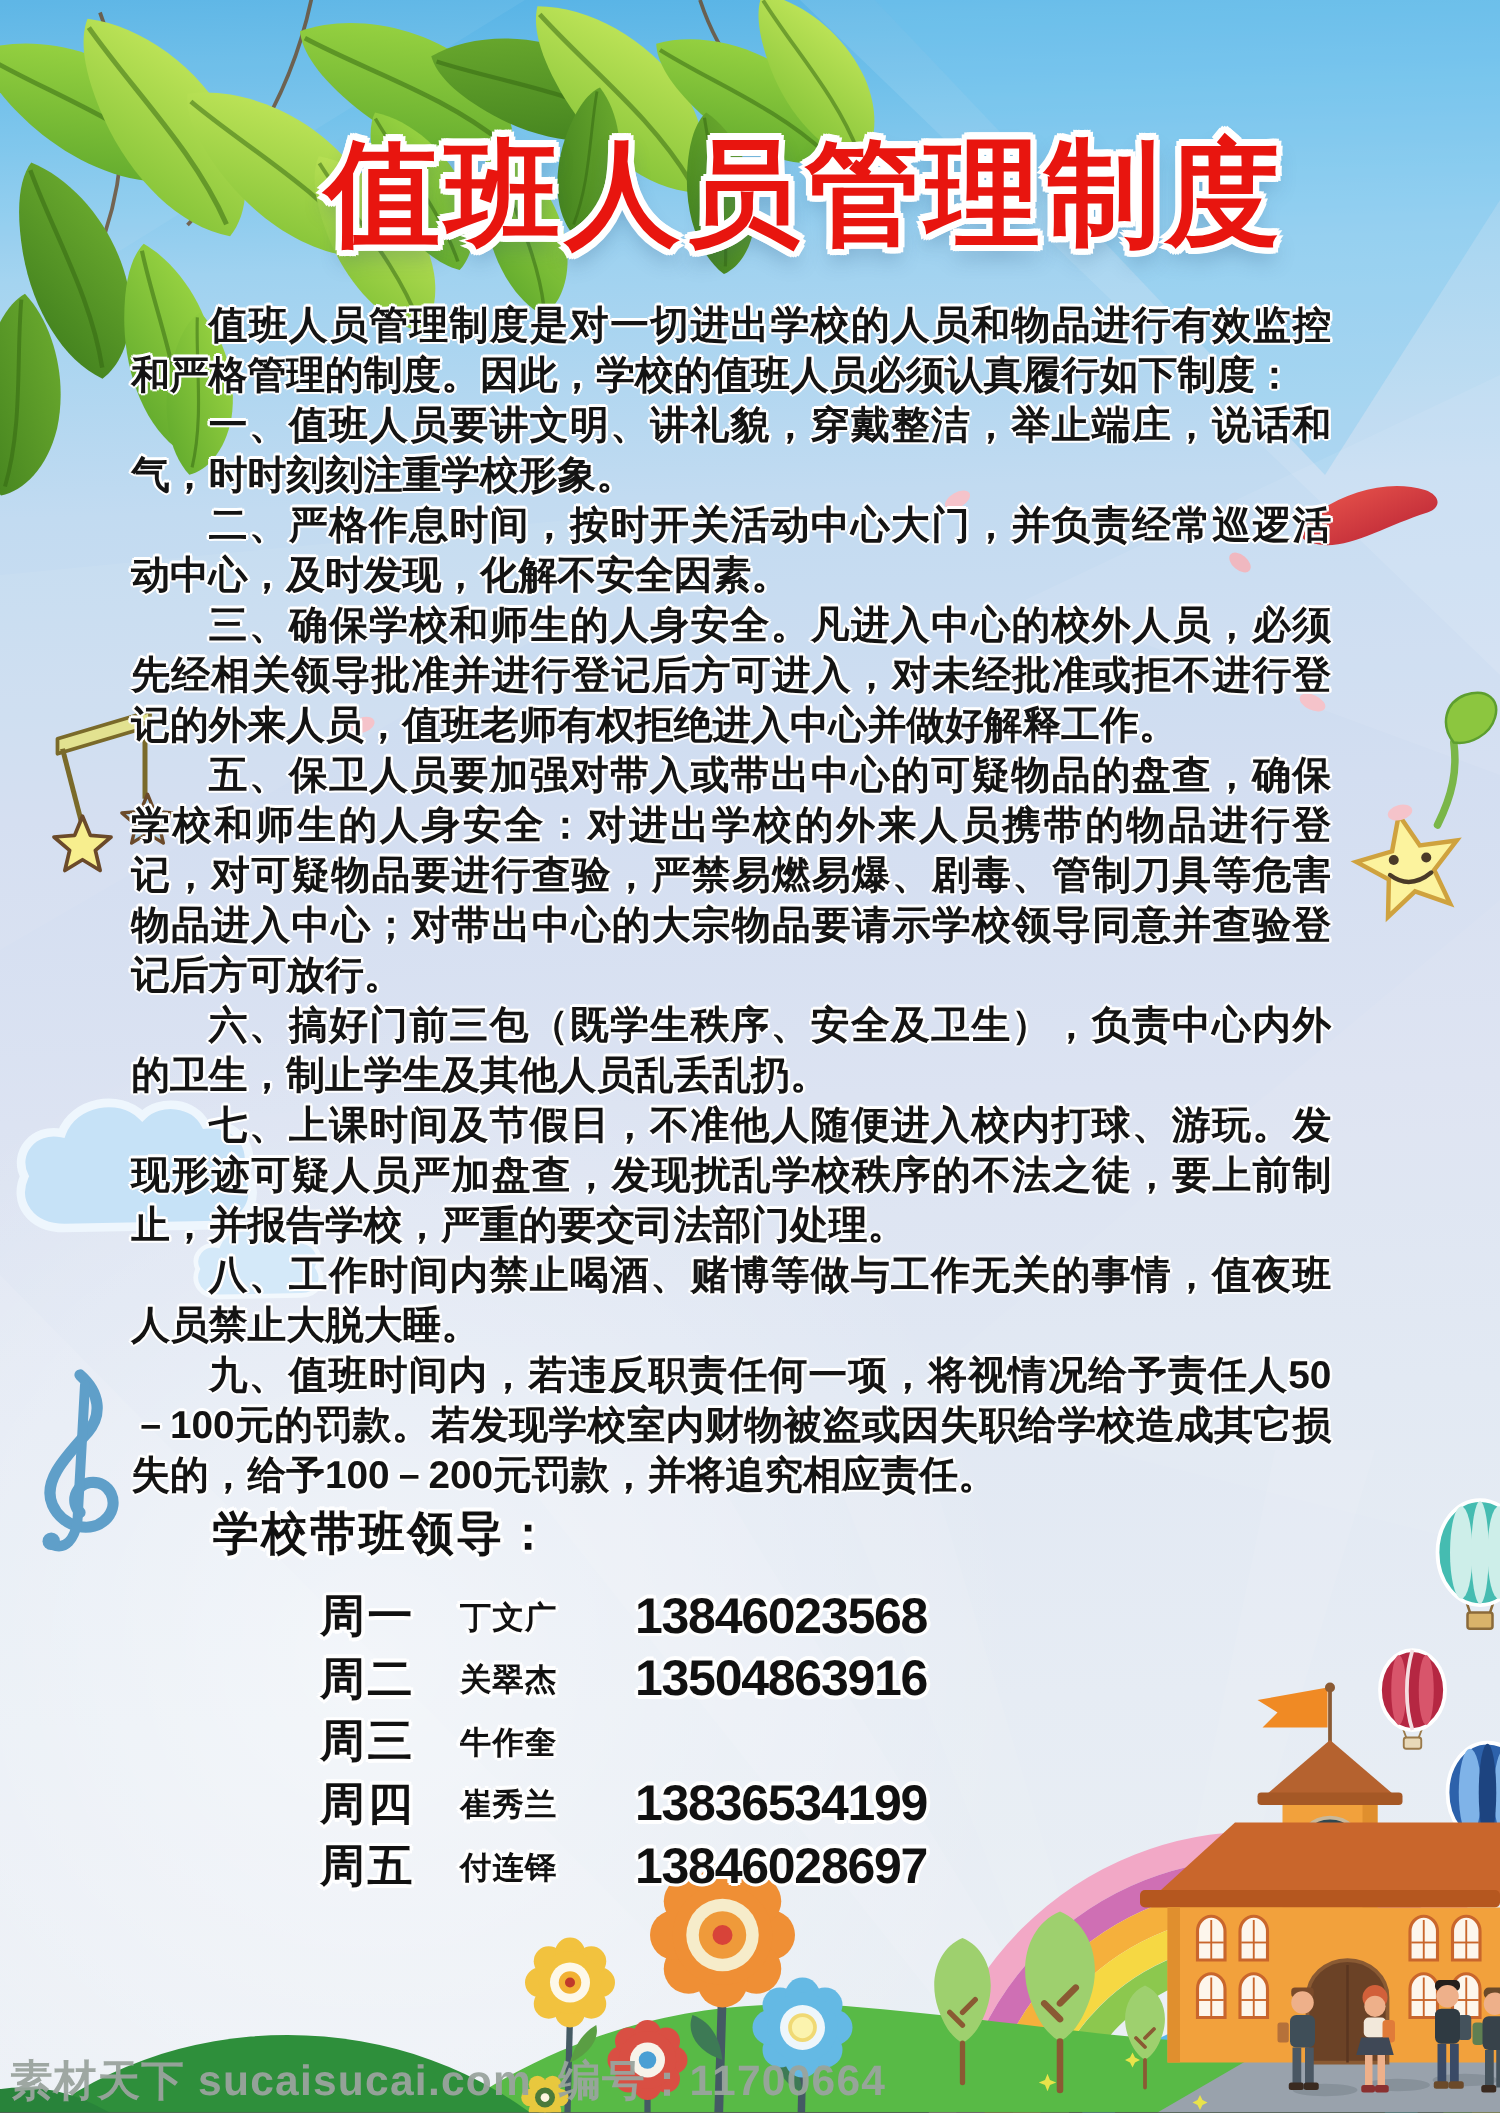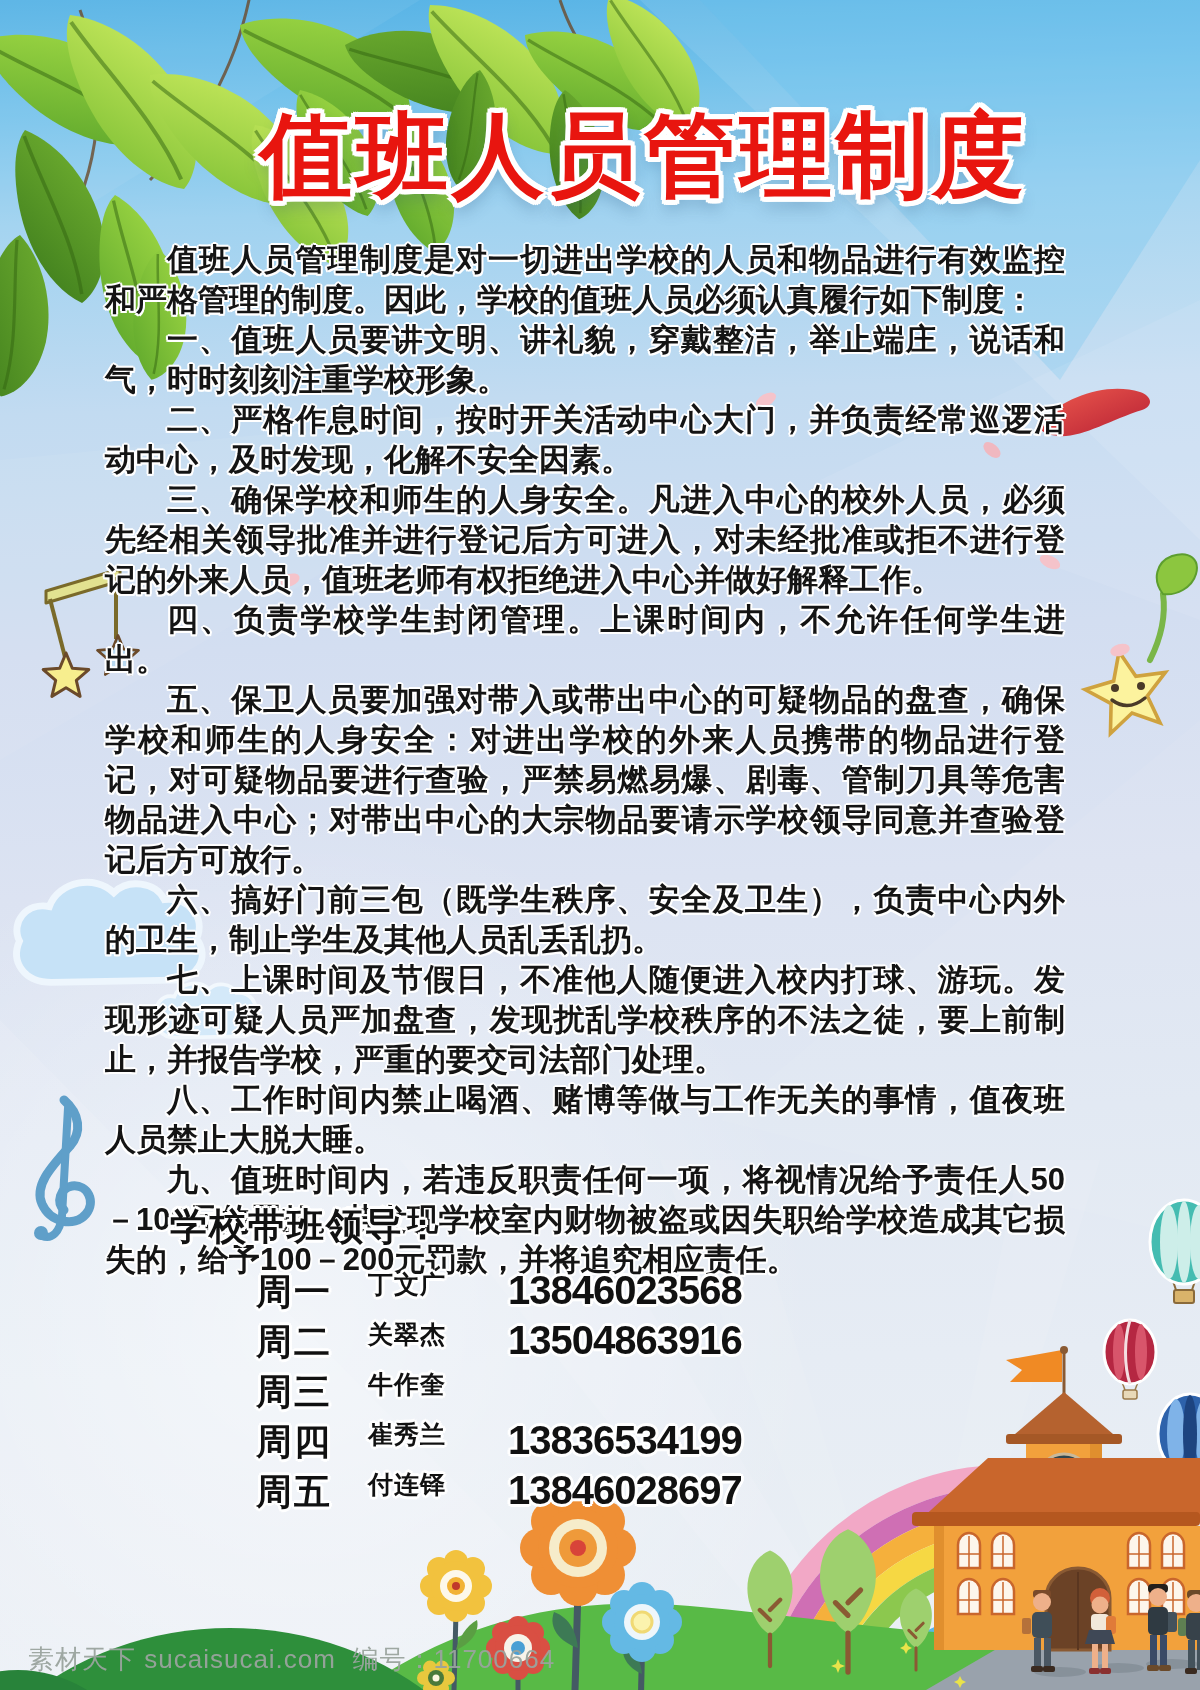--- a/index.html
+++ b/index.html
@@ -36,28 +36,28 @@
       1.5px 1.5px 0 #fff,-1.5px 1.5px 0 #fff,1.5px -1.5px 0 #fff,-1.5px -1.5px 0 #fff;
   }
   .otl3{
     text-shadow:
       3px 0 0 #fff,-3px 0 0 #fff,0 3px 0 #fff,0 -3px 0 #fff,
       2px 2px 0 #fff,-2px 2px 0 #fff,2px -2px 0 #fff,-2px -2px 0 #fff;
   }
   .leaders{position:absolute; top:1202px; left:170px; z-index:3; color:#111;}
   .leaders-heading{font-size:37px; font-weight:bold; letter-spacing:2px;}
   .leader-rows{margin-top:16px;}
-  .leader-row{display:flex; height:50px; font-weight:bold;}
+  .leader-row{display:flex; align-items:center; height:50px; font-weight:bold;}
   .leader-day{margin-left:86px; width:112px; font-size:36px; letter-spacing:2px;}
   .leader-name{width:140px; font-size:25px; letter-spacing:1px;}
   .leader-phone{font-size:40px; letter-spacing:-1px;}
   .watermark{
-    position:absolute; left:28px; top:1642px; z-index:4;
-    font-size:26px; color:#9aa49e; letter-spacing:1px; white-space:pre;
-    font-weight:normal; opacity:.95;
+    position:absolute; left:8px; top:1642px; z-index:4;
+    font-size:34px; color:#9aa49e; letter-spacing:1px; white-space:pre;
+    font-weight:bold; opacity:.95;
   }
 </style>
 </head>
 <body>
 
 <div class="poster">
 
   <svg class="decor" width="1200" height="1690" viewBox="0 0 1200 1690">
     <defs>
       <linearGradient id="g1" x1="0" y1="0" x2="1" y2="1">
@@ -380,21 +380,20 @@
     </g>
   </svg>
 
   <div class="title">值班人员管理制度</div>
 
   <div class="body-text">
     <p class="otl">值班人员管理制度是对一切进出学校的人员和物品进行有效监控和严格管理的制度。因此，学校的值班人员必须认真履行如下制度：</p>
     <p class="otl">一、值班人员要讲文明、讲礼貌，穿戴整洁，举止端庄，说话和气，时时刻刻注重学校形象。</p>
     <p class="otl">二、严格作息时间，按时开关活动中心大门，并负责经常巡逻活动中心，及时发现，化解不安全因素。</p>
     <p class="otl">三、确保学校和师生的人身安全。凡进入中心的校外人员，必须先经相关领导批准并进行登记后方可进入，对未经批准或拒不进行登记的外来人员，值班老师有权拒绝进入中心并做好解释工作。</p>
-    <p class="otl">四、负责学校学生封闭管理。上课时间内，不允许任何学生进出。</p>
     <p class="otl">五、保卫人员要加强对带入或带出中心的可疑物品的盘查，确保学校和师生的人身安全：对进出学校的外来人员携带的物品进行登记，对可疑物品要进行查验，严禁易燃易爆、剧毒、管制刀具等危害物品进入中心；对带出中心的大宗物品要请示学校领导同意并查验登记后方可放行。</p>
     <p class="otl">六、搞好门前三包（既学生秩序、安全及卫生），负责中心内外的卫生，制止学生及其他人员乱丢乱扔。</p>
     <p class="otl">七、上课时间及节假日，不准他人随便进入校内打球、游玩。发现形迹可疑人员严加盘查，发现扰乱学校秩序的不法之徒，要上前制止，并报告学校，严重的要交司法部门处理。</p>
     <p class="otl">八、工作时间内禁止喝酒、赌博等做与工作无关的事情，值夜班人员禁止大脱大睡。</p>
     <p class="otl">九、值班时间内，若违反职责任何一项，将视情况给予责任人50－100元的罚款。若发现学校室内财物被盗或因失职给学校造成其它损失的，给予100－200元罚款，并将追究相应责任。</p>
   </div>
 
   <div class="leaders">
     <div class="leaders-heading otl3">学校带班领导：</div>
     <div class="leader-rows">

